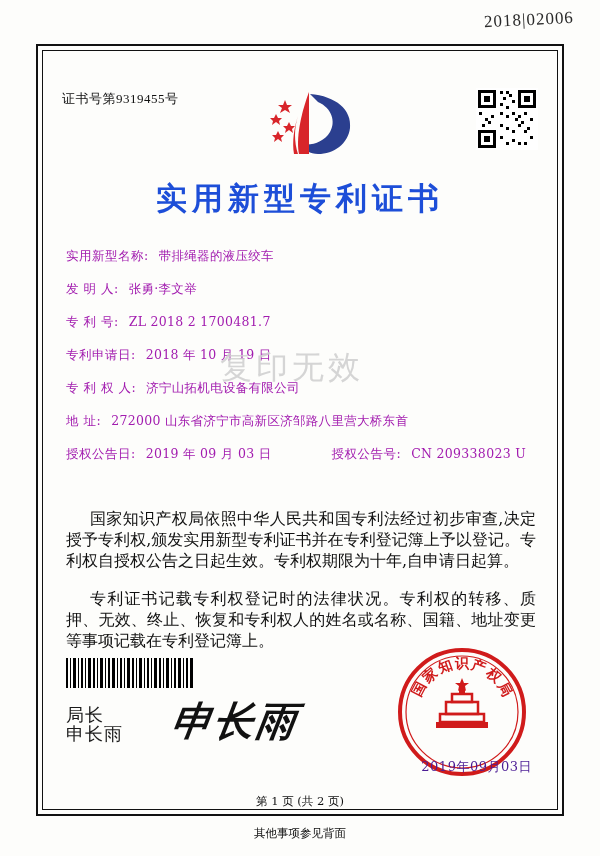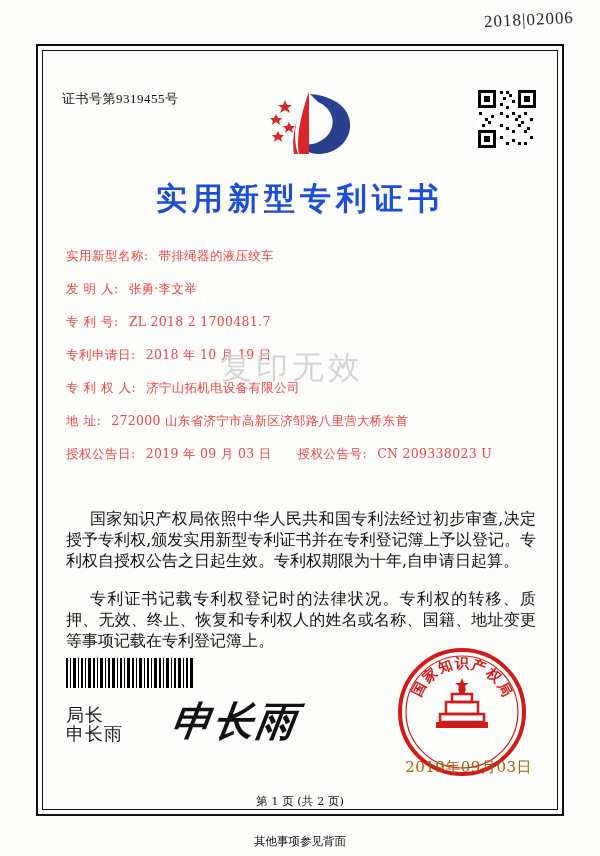--- a/index.html
+++ b/index.html
@@ -103,39 +103,39 @@
     position: absolute;
     left: 14px;
     top: 190px;
     width: 470px;
   }
   .frow {
     position: relative;
     height: 33px;
     font-size: 12.5px;
     font-family: "Liberation Serif", serif;
-    color: #ef4444;
+    color: #a21caf;
     white-space: nowrap;
   }
   .flabel {
     display: inline-block;
     font-family: "DejaVu Serif", serif;
     font-size: 12.5px;
     letter-spacing: 0.5px;
   }
   .fvalue {
     display: inline-block;
     font-family: "DejaVu Serif", serif;
     font-size: 12.5px;
     margin-left: 10px;
     letter-spacing: 0.3px;
   }
   .frow.split .second-label {
     display: inline-block;
-    margin-left: 26px;
+    margin-left: 60px;
     font-family: "DejaVu Serif", serif;
     font-size: 12.5px;
     letter-spacing: 0.5px;
     text-align: right;
   }
   
   .watermark {
     position: absolute;
     left: 168px;
     top: 288px;
@@ -196,22 +196,22 @@
     right: 20px;
     top: 588px;
     width: 132px;
     height: 132px;
   }
   .seal-date {
     position: absolute;
     right: 16px;
     top: 700px;
     font-family: "DejaVu Serif", serif;
-    font-size: 15px;
-    color: #a16207;
+    font-size: 13px;
+    color: #4c1d95;
     letter-spacing: 0.5px;
   }
   
   .page-footer {
     position: absolute;
     left: 0;
     top: 736px;
     width: 496px;
     text-align: center;
     font-family: "DejaVu Serif", serif;
@@ -220,21 +220,20 @@
   }
   .below-note {
     position: absolute;
     left: 0;
     top: 826px;
     width: 600px;
     text-align: center;
     font-family: "DejaVu Serif", serif;
     font-size: 11.5px;
     color: #111;
-    margin-top: 8px;
   }
 </style>
 </head>
 <body>
 
 <div class="page">
 
   <div class="archive-number">2018|02006</div>
 
   <div class="cert-border">

